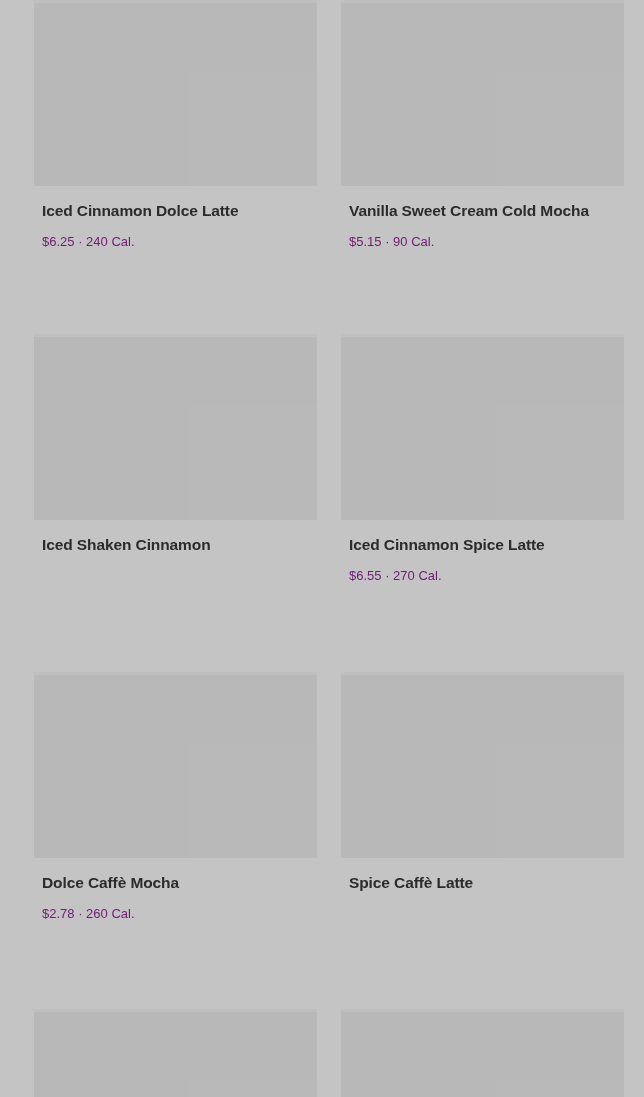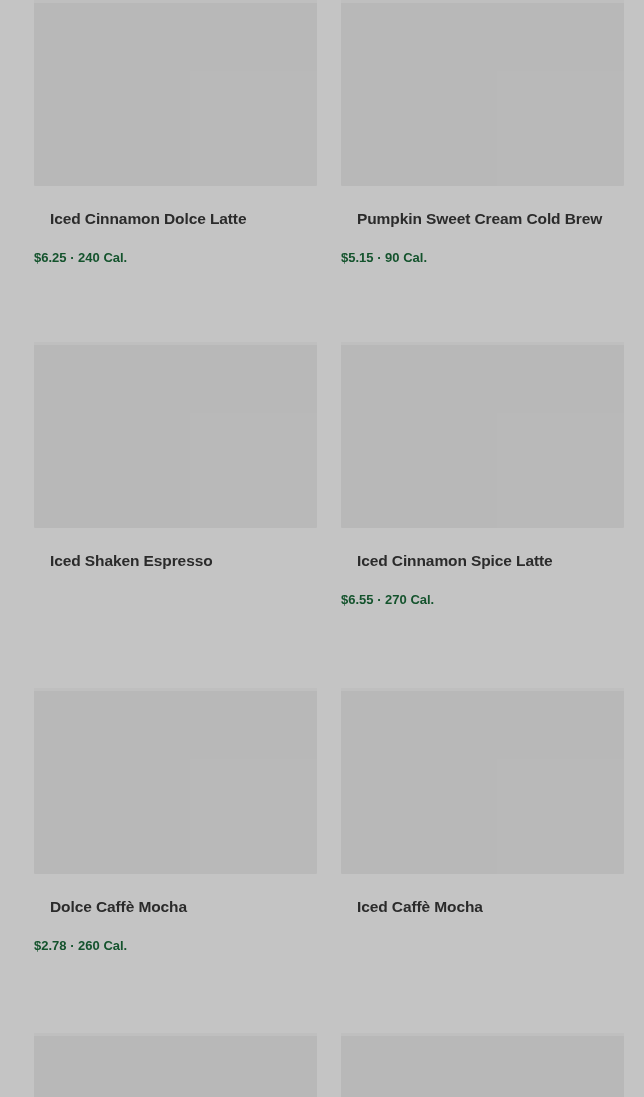--- a/index.html
+++ b/index.html
@@ -71,32 +71,31 @@
   .product-info {
     padding-top: 7px;
   }
 
   .product-title {
     font-size: 15.5px;
     font-weight: bold;
     line-height: 20px;
     color: #2b2b2b;
     letter-spacing: -0.1px;
-    margin: 16px;
+    margin: 8px;
     padding: 0;
   }
 
   .product-meta {
     font-size: 13px;
     line-height: 17px;
-    color: #14532d;
-    margin: 0;
+    color: #701a75;
+    margin: 8px;
     padding-top: 4px;
     white-space: nowrap;
-    font-weight: bold;
   }
 
   
   .row-gap-1 { height: 76px; }
   .row-gap-2 { height: 80px; }
   .row-gap-3 { height: 79px; }
 </style>
 </head>
 <body>
 
@@ -105,32 +104,32 @@
   <div class="product-card h-row1">
     <div class="product-thumb"></div>
     <div class="product-info">
       <div class="product-title">Iced Cinnamon Dolce Latte</div>
       <div class="product-meta">$6.25 · 240 Cal.</div>
     </div>
   </div>
   <div class="product-card h-row1">
     <div class="product-thumb"></div>
     <div class="product-info">
-      <div class="product-title">Pumpkin Sweet Cream Cold Brew</div>
+      <div class="product-title">Vanilla Sweet Cream Cold Mocha</div>
       <div class="product-meta">$5.15 · 90 Cal.</div>
     </div>
   </div>
 
   <div class="row-gap-1"></div>
   <div class="row-gap-1"></div>
 
   <div class="product-card h-row2">
     <div class="product-thumb"></div>
     <div class="product-info">
-      <div class="product-title">Iced Shaken Espresso</div>
+      <div class="product-title">Iced Shaken Cinnamon</div>
     </div>
   </div>
   <div class="product-card h-row2">
     <div class="product-thumb"></div>
     <div class="product-info">
       <div class="product-title">Iced Cinnamon Spice Latte</div>
       <div class="product-meta">$6.55 · 270 Cal.</div>
     </div>
   </div>
 
@@ -140,21 +139,21 @@
   <div class="product-card h-row3">
     <div class="product-thumb"></div>
     <div class="product-info">
       <div class="product-title">Dolce Caffè Mocha</div>
       <div class="product-meta">$2.78 · 260 Cal.</div>
     </div>
   </div>
   <div class="product-card h-row3">
     <div class="product-thumb"></div>
     <div class="product-info">
-      <div class="product-title">Iced Caffè Mocha</div>
+      <div class="product-title">Spice Caffè Latte</div>
     </div>
   </div>
 
   <div class="row-gap-3"></div>
   <div class="row-gap-3"></div>
 
   <div class="product-card h-row4">
     <div class="product-thumb"></div>
 
   </div>

